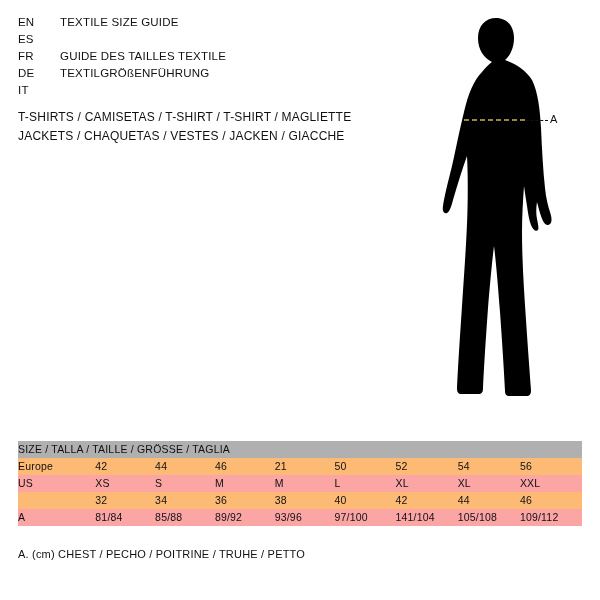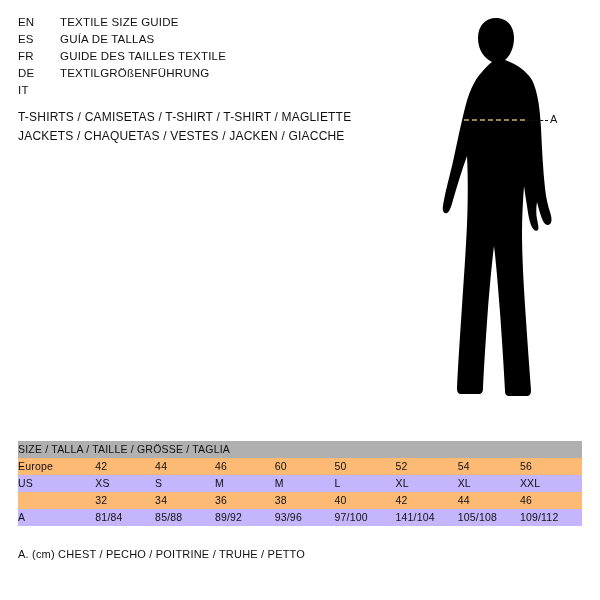--- a/index.html
+++ b/index.html
@@ -120,21 +120,21 @@
     text-align: left;
     vertical-align: middle;
     letter-spacing: 0.2px;
   }
   table.size-table th.header-cell {
     background: #b0b0b0;
     padding-left: 0;
     font-size: 10.5px;
   }
   tr.row-shade td {
-    background: #c4b5fd;
+    background: #fca5a5;
   }
   tr.row-plain td {
     background: #fdba74;
   }
   td.label-col {
     padding-left: 4px;
     width: 88px;
   }
   td.val {
     width: 68px;
@@ -154,21 +154,20 @@
 
 <div class="page">
 
   <div class="lang-block">
     <div class="lang-row">
       <span class="lang-code">EN</span>
       <span class="lang-text">TEXTILE SIZE GUIDE</span>
     </div>
     <div class="lang-row">
       <span class="lang-code">ES</span>
-      <span class="lang-text">GUÍA DE TALLAS</span>
     </div>
     <div class="lang-row">
       <span class="lang-code">FR</span>
       <span class="lang-text">GUIDE DES TAILLES TEXTILE</span>
     </div>
     <div class="lang-row">
       <span class="lang-code">DE</span>
       <span class="lang-text">TEXTILGRÖßENFÜHRUNG</span>
     </div>
     <div class="lang-row">
@@ -240,21 +239,21 @@
       <tr>
         <th class="header-cell" colspan="9">SIZE / TALLA / TAILLE / GRÖSSE / TAGLIA</th>
       </tr>
     </thead>
     <tbody>
       <tr class="row-plain">
         <td class="label-col">Europe</td>
         <td class="val">42</td>
         <td class="val">44</td>
         <td class="val">46</td>
-        <td class="val">60</td>
+        <td class="val">21</td>
         <td class="val">50</td>
         <td class="val">52</td>
         <td class="val">54</td>
         <td class="val">56</td>
       </tr>
       <tr class="row-shade">
         <td class="label-col">US</td>
         <td class="val">XS</td>
         <td class="val">S</td>
         <td class="val">M</td>

